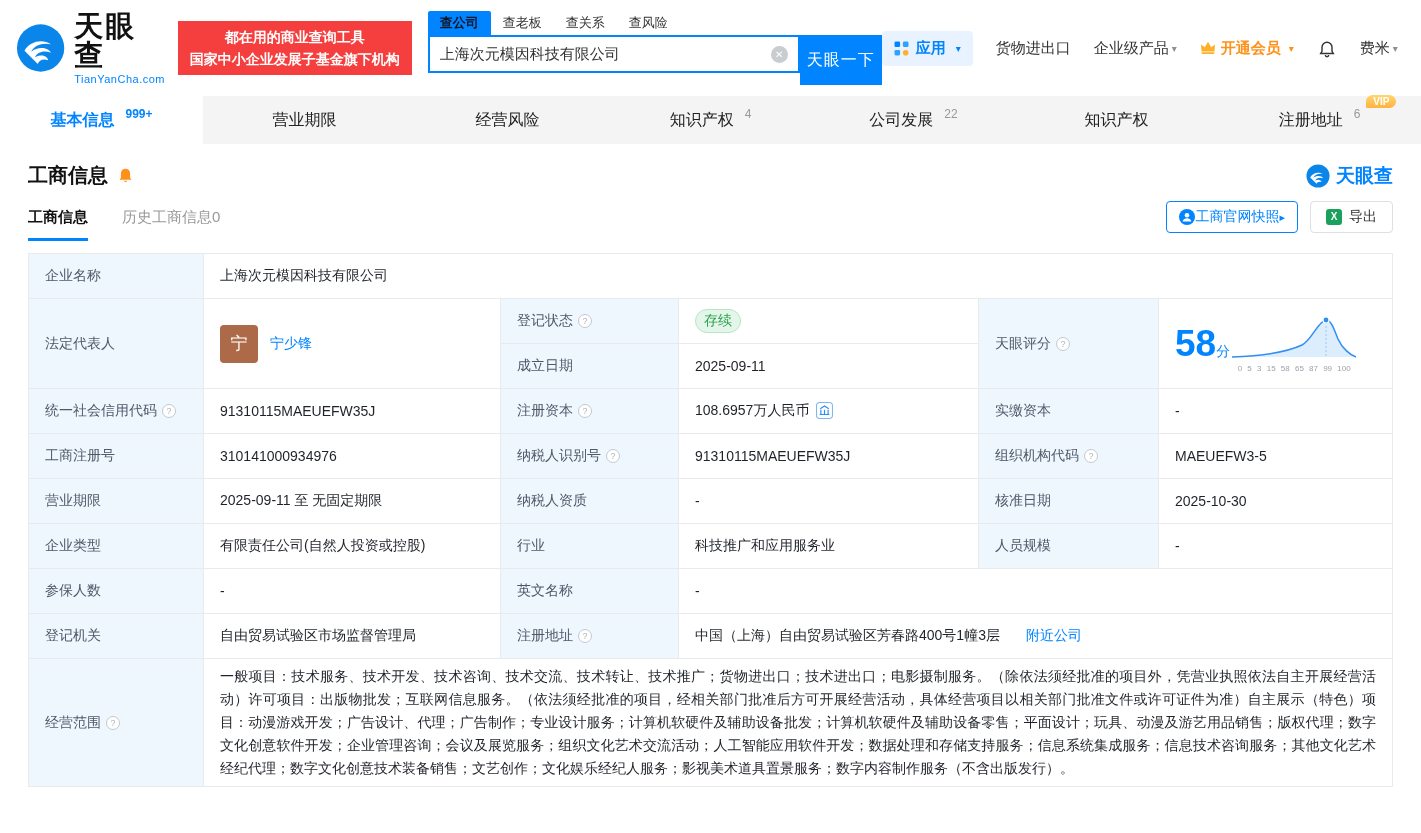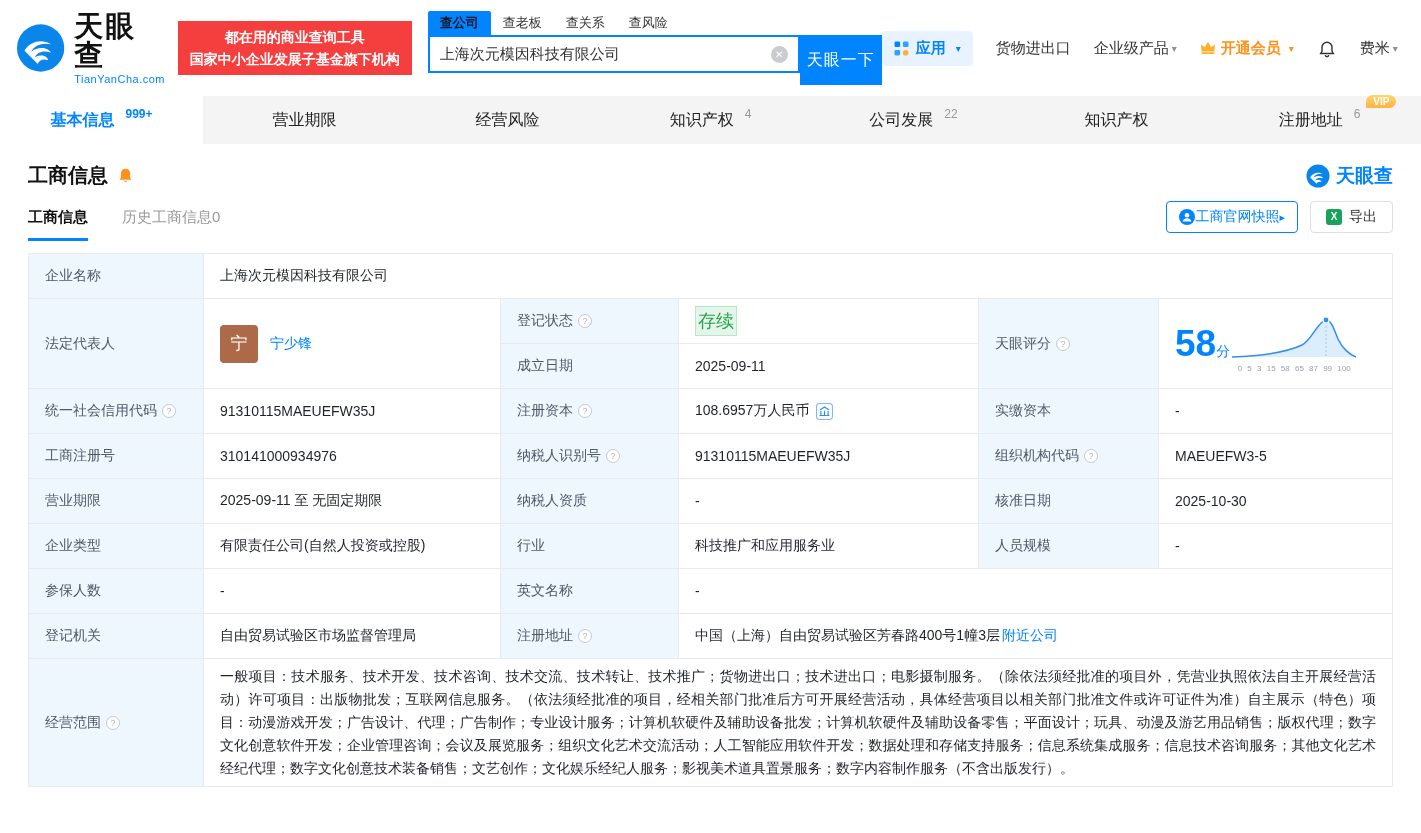--- a/index.html
+++ b/index.html
@@ -69,29 +69,29 @@
   .info-table{width:1365px;margin:12px 28px 0;border-collapse:collapse;font-size:14px;table-layout:fixed}
   .info-table td{border:1px solid #e8eaec;height:45px;padding:6px 16px;vertical-align:middle;color:#1f2329}
   td.lbl{background:var(--label-bg);color:#4e5969}
   .help{display:inline-block;width:14px;height:14px;border-radius:50%;border:1px solid #c3c9d0;
     color:#aeb5bd;font-size:9px;line-height:12px;text-align:center;margin-left:5px;vertical-align:1px;background:#fff}
   .rep-wrap{display:flex;align-items:center;gap:12px}
   .avatar{width:38px;height:38px;border-radius:4px;background:var(--avatar-bg);color:#fff;font-size:17px;
     display:flex;align-items:center;justify-content:center;flex:none}
   .link{color:var(--brand);text-decoration:none}
   .badge-green{display:inline-block;background:var(--green-bg);color:var(--green-text);
-    border:1px solid var(--green-border);border-radius:0;padding:2px 2px;font-size:18px}
-  .cap-wrap{display:flex;align-items:center;gap:7px}
+    border:1px solid var(--green-border);border-radius:12px;padding:2px 8px;font-size:14px}
+  .cap-wrap{display:flex;align-items:flex-start;gap:7px}
   .score-cell{padding:4px 8px 2px 12px}
   .score-wrap{display:flex;align-items:center;}
   .score-big{font-size:37px;font-weight:700;color:var(--brand);line-height:1}
   .score-unit{font-size:14px;color:var(--brand)}
   .score-chart{width:128px}
   .axis{font-size:8px;color:#9aa3ad;text-align:center;margin-top:0;word-spacing:3px;white-space:nowrap}
-  .addr-wrap .link{margin-left:2px}
+  .addr-wrap .link{margin-left:26px}
   .scope-cell{line-height:1.65;padding:10px 16px;text-align:justify}
 </style>
 </head>
 <body>
 
 <div class="page" data-interactable="false">
 
   <header class="topbar" data-interactable="false">
     <div class="logo" data-interactable="true">
       <svg width="50" height="50" viewBox="0 0 52 52" data-interactable="false">

